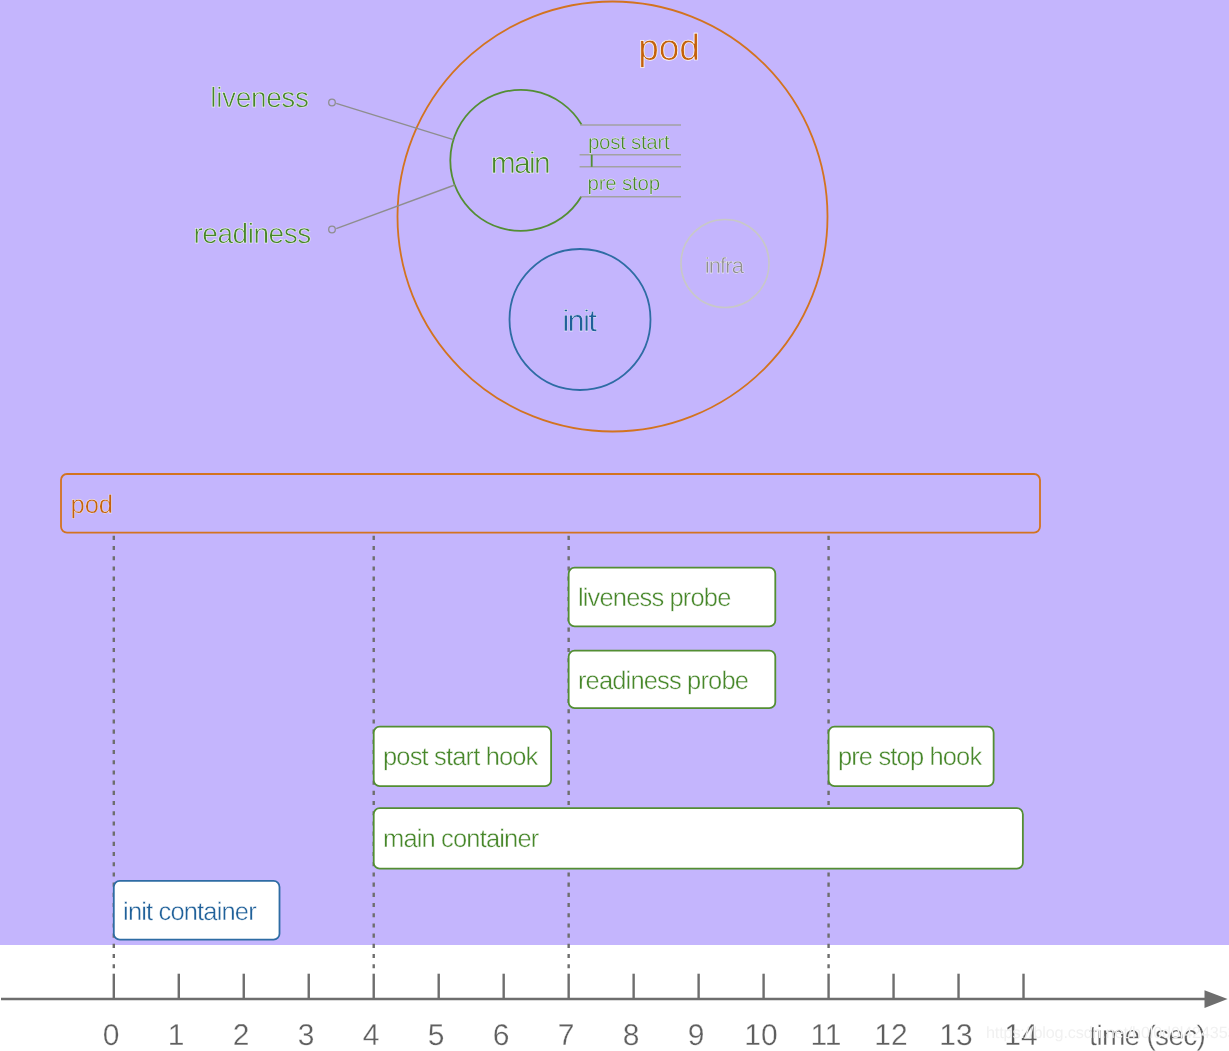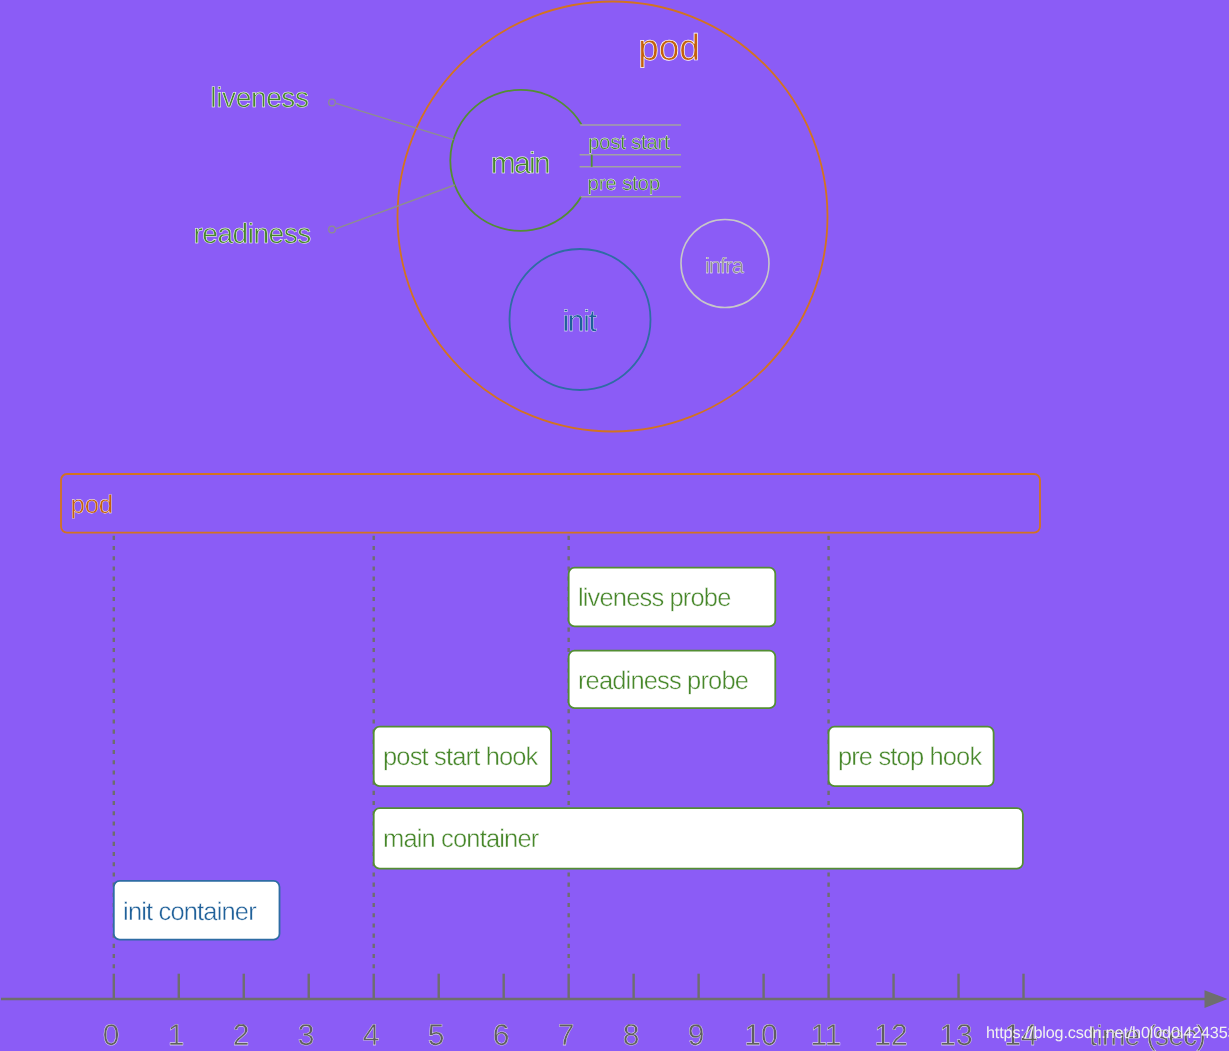--- a/index.html
+++ b/index.html
@@ -1,19 +1,19 @@
 <!DOCTYPE html>
 <html><head>
 <meta charset="utf-8">
 <title>Pod lifecycle diagram</title>
 <style>
   html, body { margin:0; padding:0; background:#ffffff; }
   body { width:1229px; height:1051px; overflow:hidden;
          font-family:"Liberation Sans", sans-serif; }
-  #stage { position:relative; width:1229px; height:1051px; background:#8b5cf6; }
+  #stage { position:relative; width:1229px; height:945px; background:#c4b5fd; }
   svg#scene { display:block; shape-rendering:geometricPrecision; }
   #scene text { font-family:"Liberation Sans", sans-serif; text-rendering:geometricPrecision; }
   #stage { will-change:transform; }
   .c-orange { stroke:#D3731F; fill:none; }
   .c-green  { stroke:#538E33; fill:none; }
   .c-blue   { stroke:#2E6CA4; fill:none; }
   .c-gray   { stroke:#8E8E8E; fill:none; }
   .c-rule   { stroke:#A2A2A2; fill:none; }
   .c-graylt { stroke:#C8C8C8; fill:none; }
   .t-orange { fill:#C4610B; stroke:#fff; stroke-width:0.32px; }

